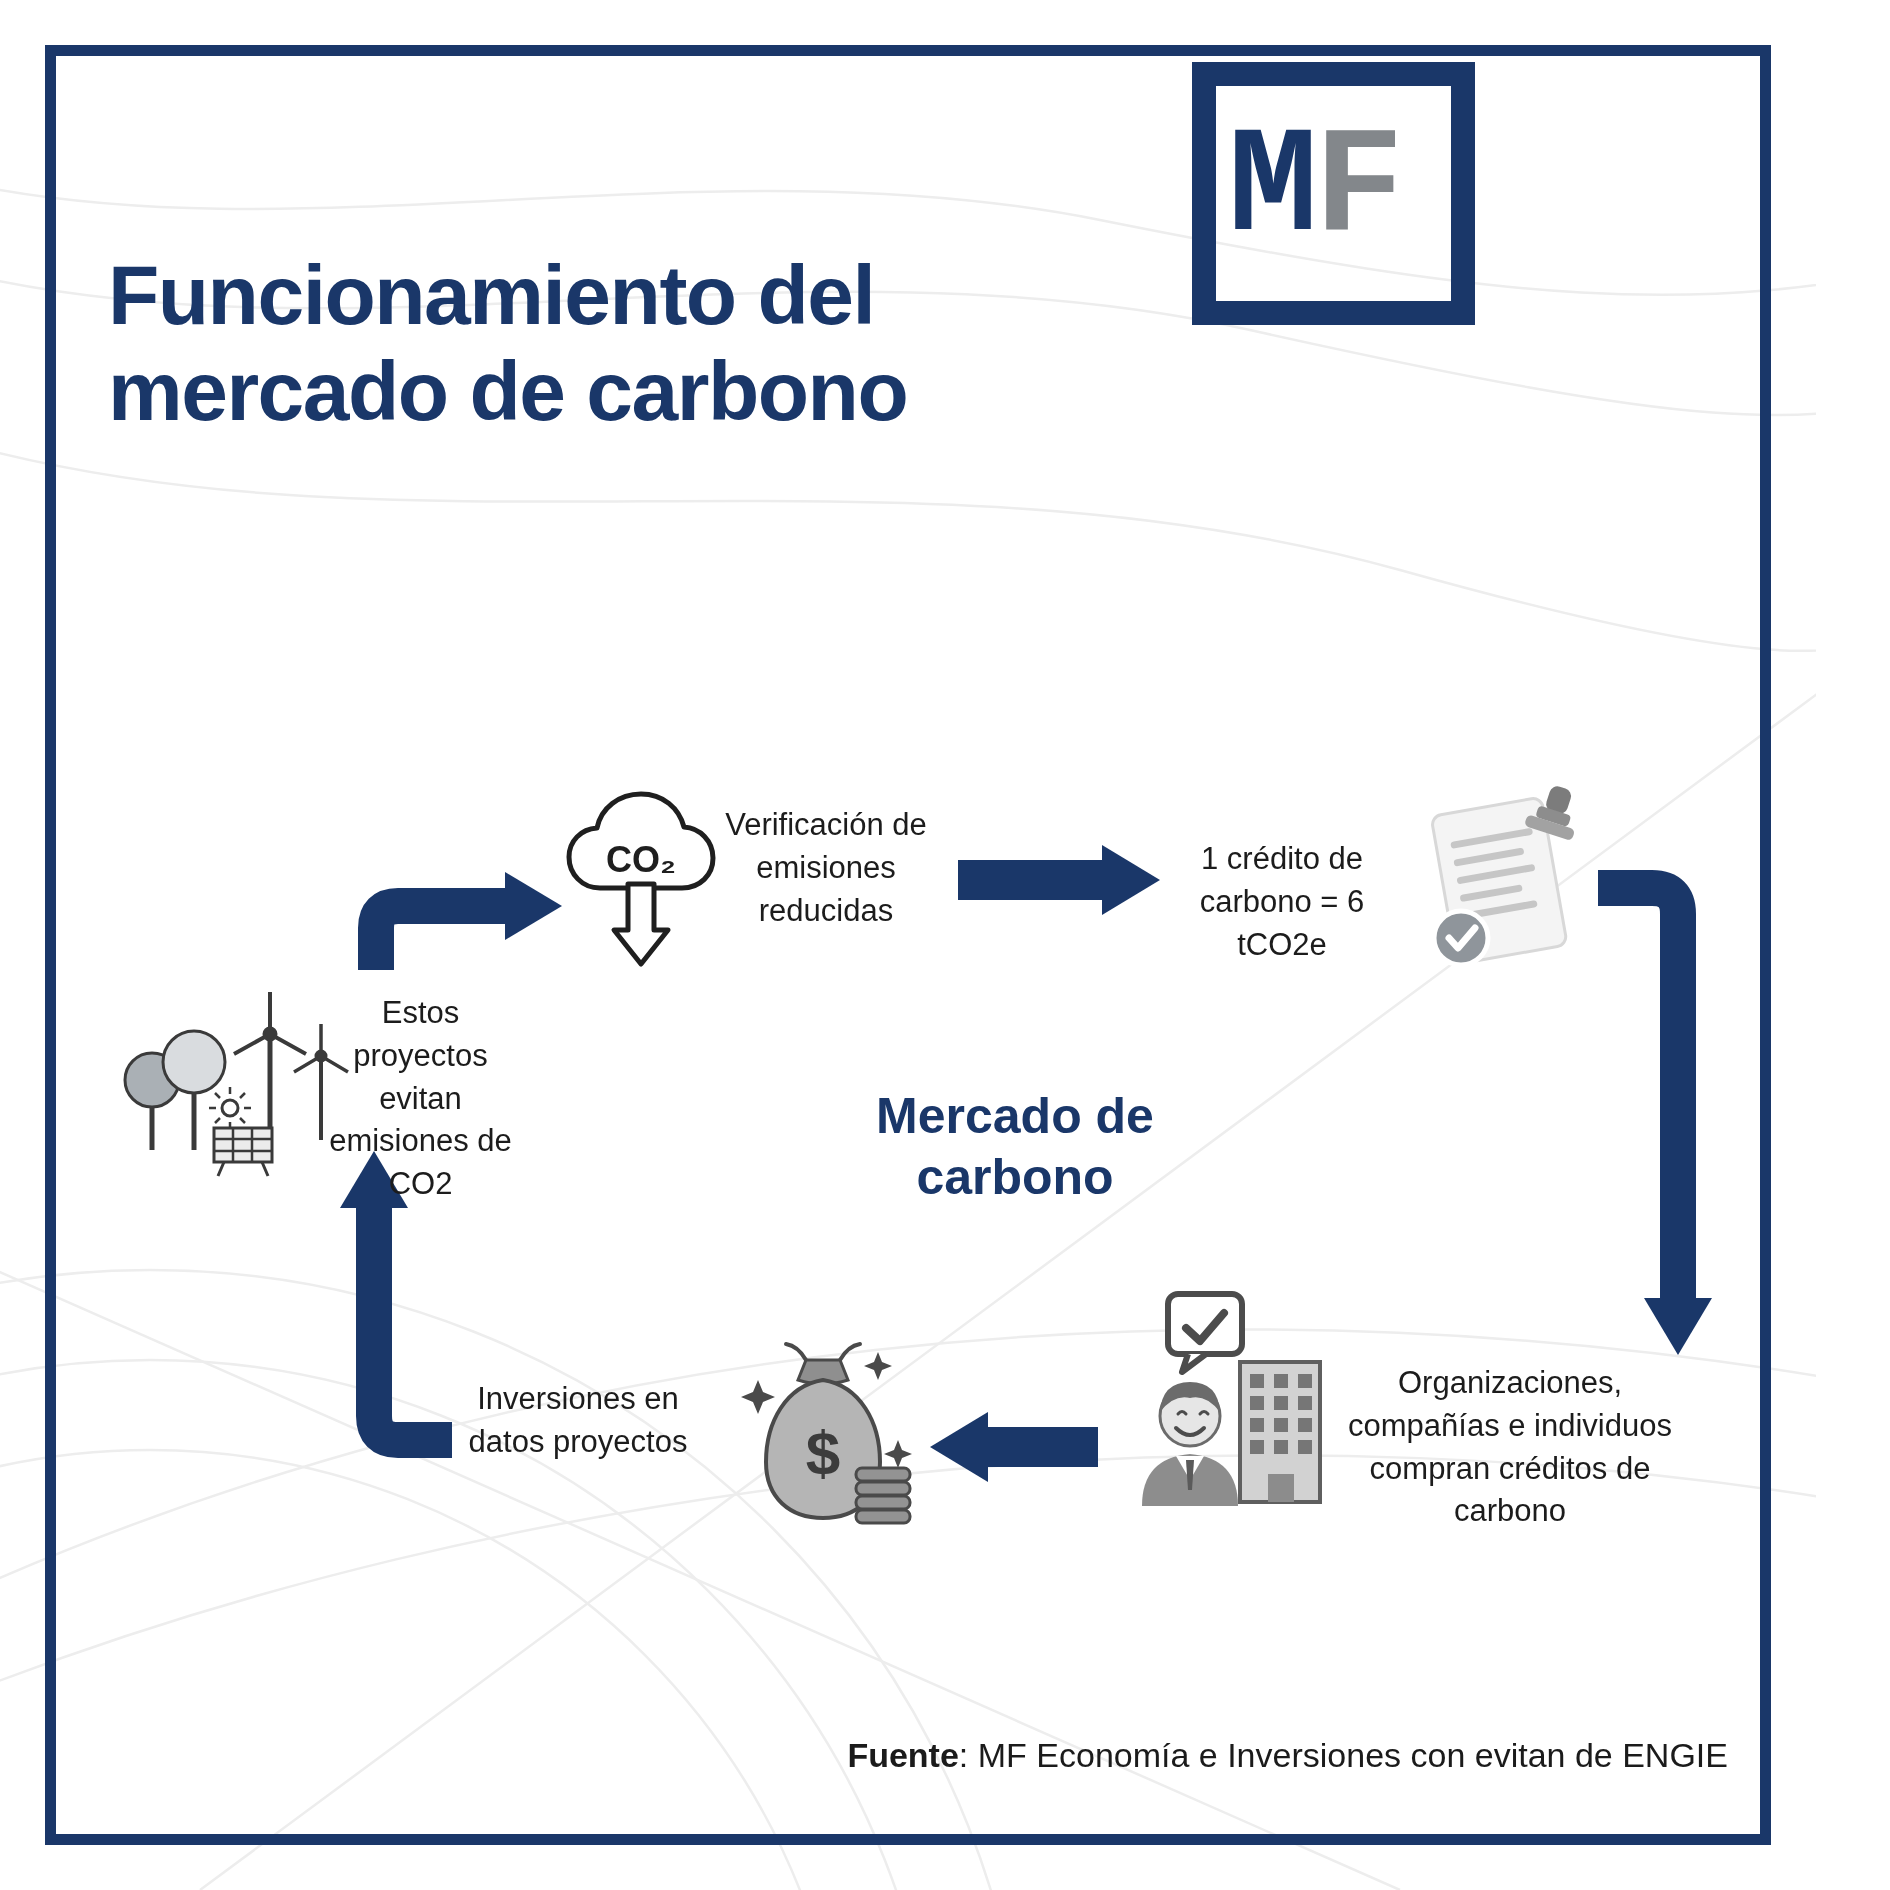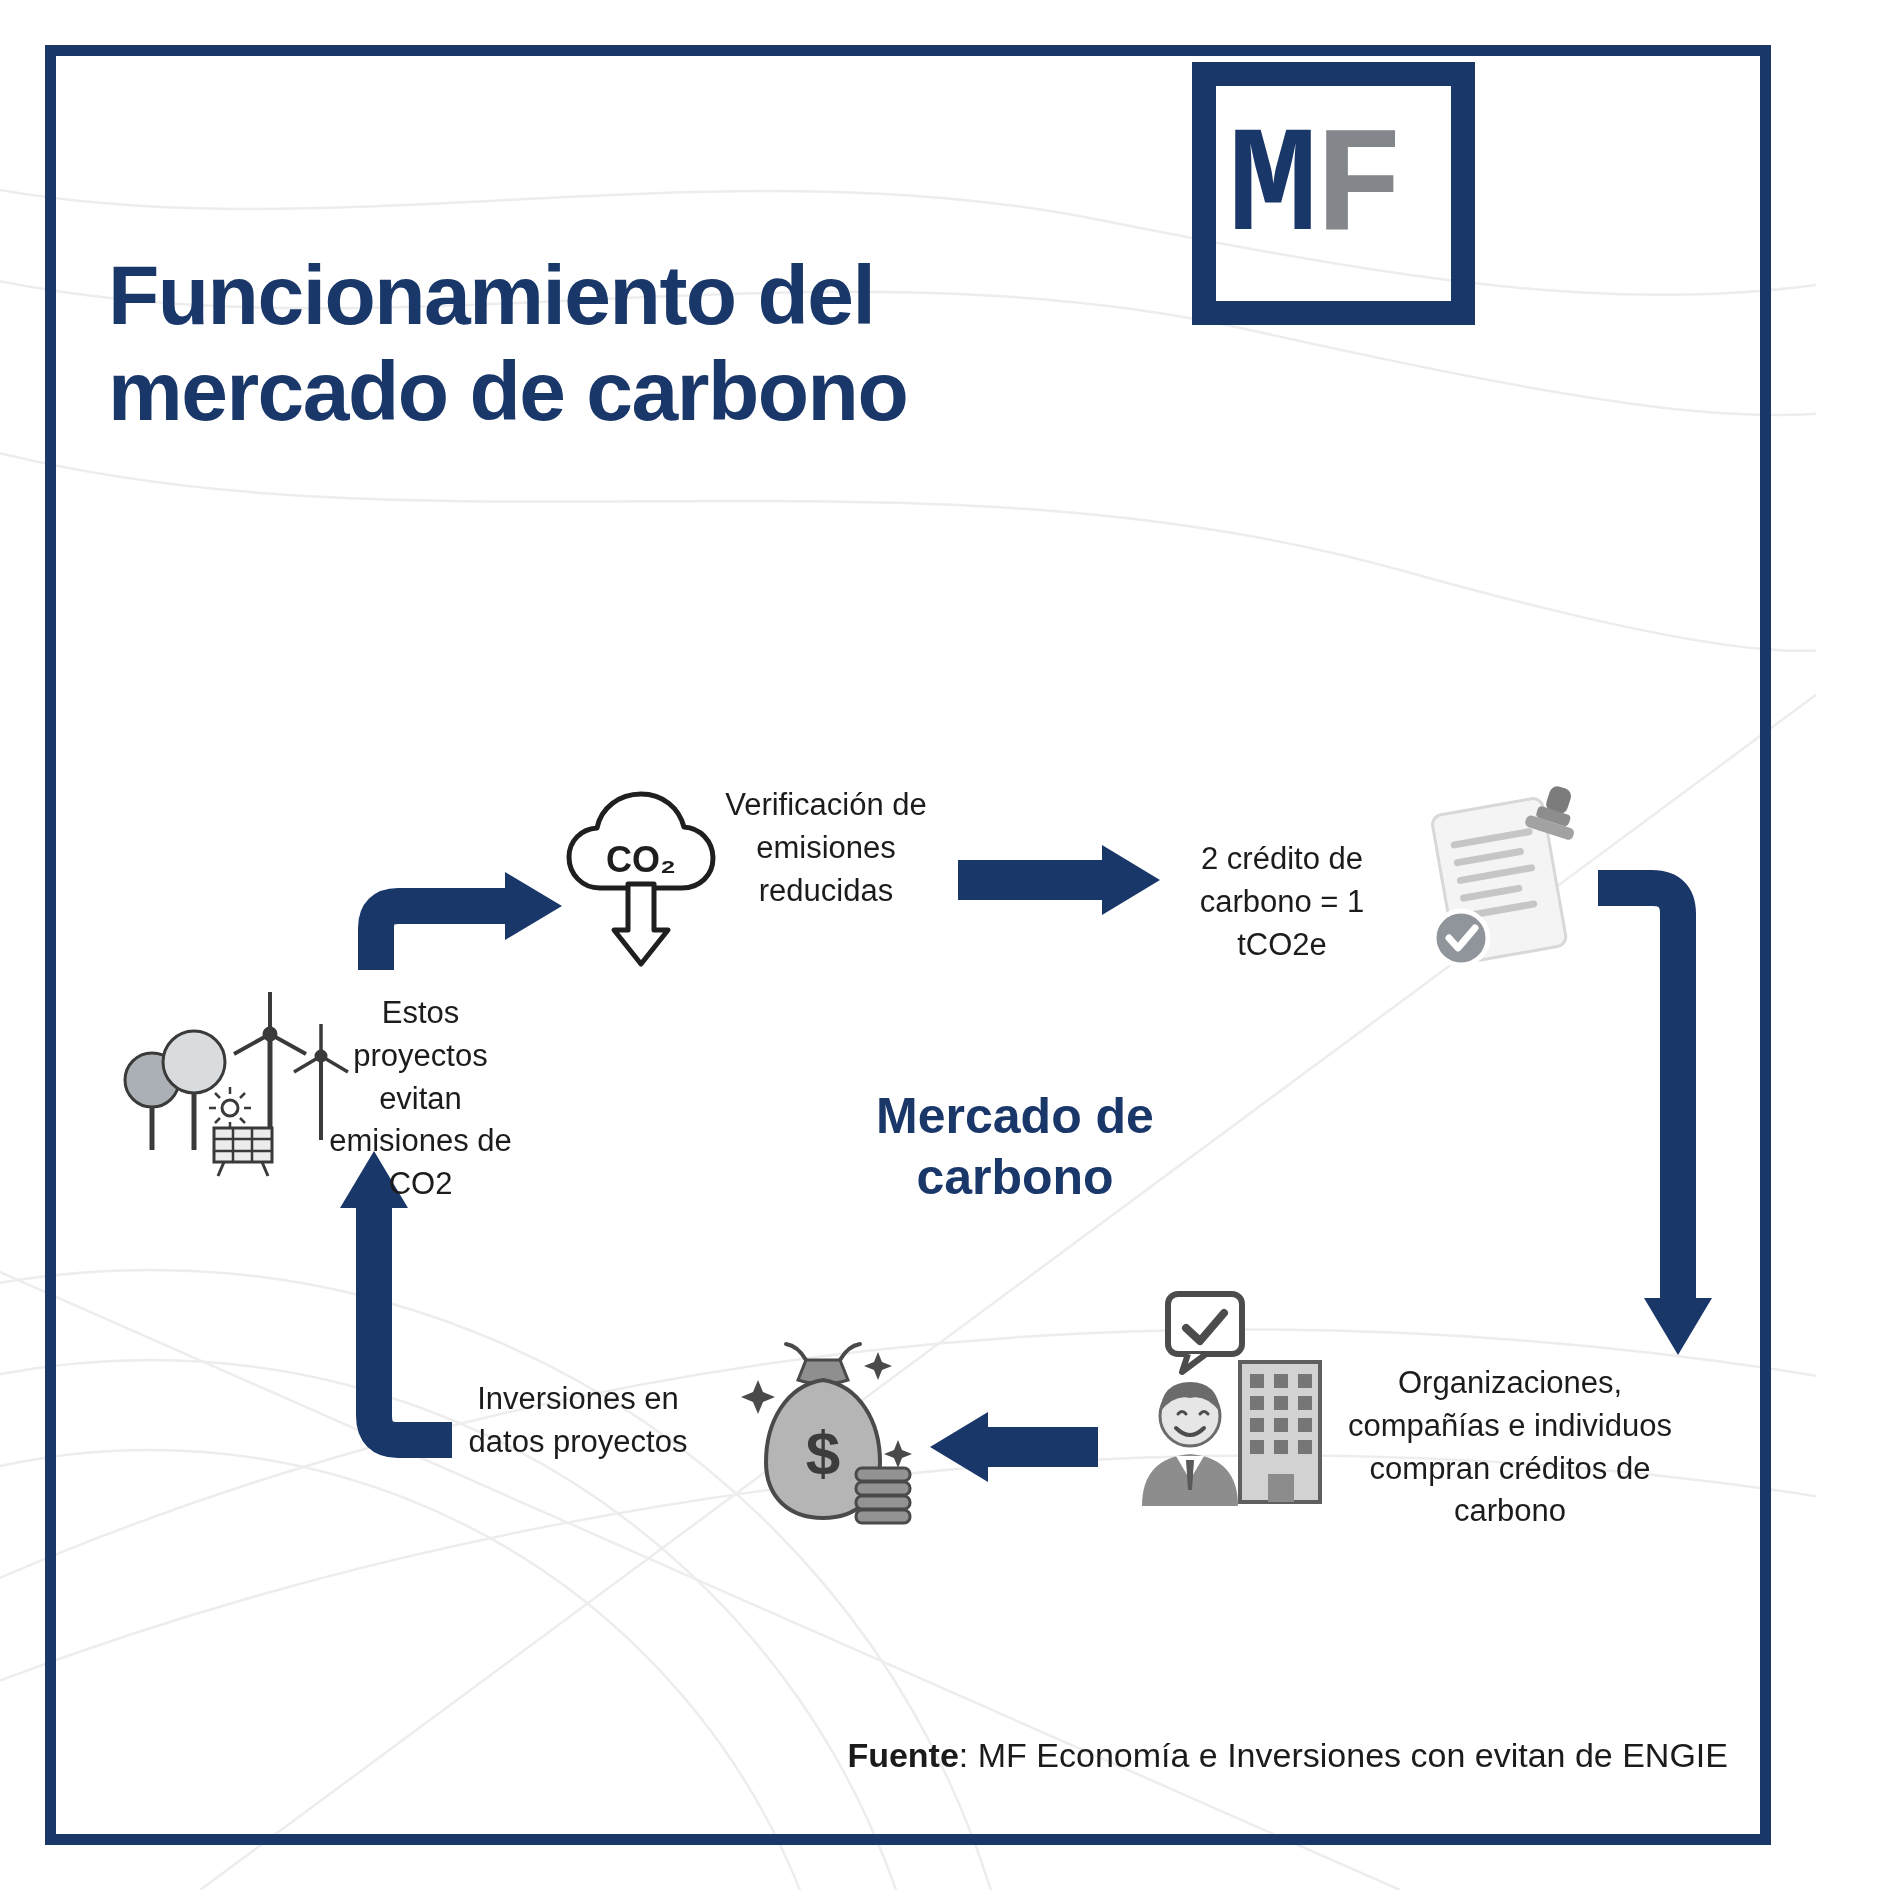--- a/index.html
+++ b/index.html
@@ -54,21 +54,21 @@
   .logo-text .lf { color: #83878b; }
   .icon { position: absolute; }
   .step-label {
     position: absolute;
     font-size: 31px;
     line-height: 1.38;
     text-align: center;
     color: #1c1c1c;
   }
   .label-projects     { left: 318px;  top: 992px;  width: 205px; }
-  .label-verification { left: 706px;  top: 784px;  width: 240px; }
+  .label-verification { left: 706px;  top: 804px;  width: 240px; }
   .label-credit       { left: 1162px; top: 838px;  width: 240px; }
   .label-buyers       { left: 1325px; top: 1362px; width: 370px; }
   .label-investment   { left: 462px;  top: 1378px; width: 232px; }
   .center-label {
     position: absolute;
     left: 845px; top: 1086px;
     width: 340px;
     font-size: 50px;
     font-weight: 800;
     line-height: 1.22;
@@ -226,21 +226,21 @@
       <rect x="128" y="188" width="54" height="13" rx="6"></rect>
       <rect x="128" y="174" width="54" height="13" rx="6"></rect>
       <rect x="128" y="160" width="54" height="13" rx="6"></rect>
       <rect x="128" y="146" width="54" height="13" rx="6"></rect>
     </g>
     <path d="M170 118 l4 10 10 4 -10 4 -4 10 -4 -10 -10 -4 10 -4 Z" fill="#4a4a4a"></path>
   </svg>
 
   <div class="step-label label-projects">Estos proyectos evitan emisiones de CO2</div>
   <div class="step-label label-verification">Verificación de emisiones reducidas</div>
-  <div class="step-label label-credit">2 crédito de carbono = 1 tCO2e</div>
+  <div class="step-label label-credit">1 crédito de carbono = 6 tCO2e</div>
   <div class="step-label label-buyers">Organizaciones, compañías e individuos compran créditos de carbono</div>
   <div class="step-label label-investment">Inversiones en datos proyectos</div>
 
   <div class="center-label">Mercado de carbono</div>
 
   <div class="source-note"><span class="bold">Fuente</span><span>: MF Economía e Inversiones con evitan de ENGIE</span></div>
 
 </div>
 
 </body></html>

